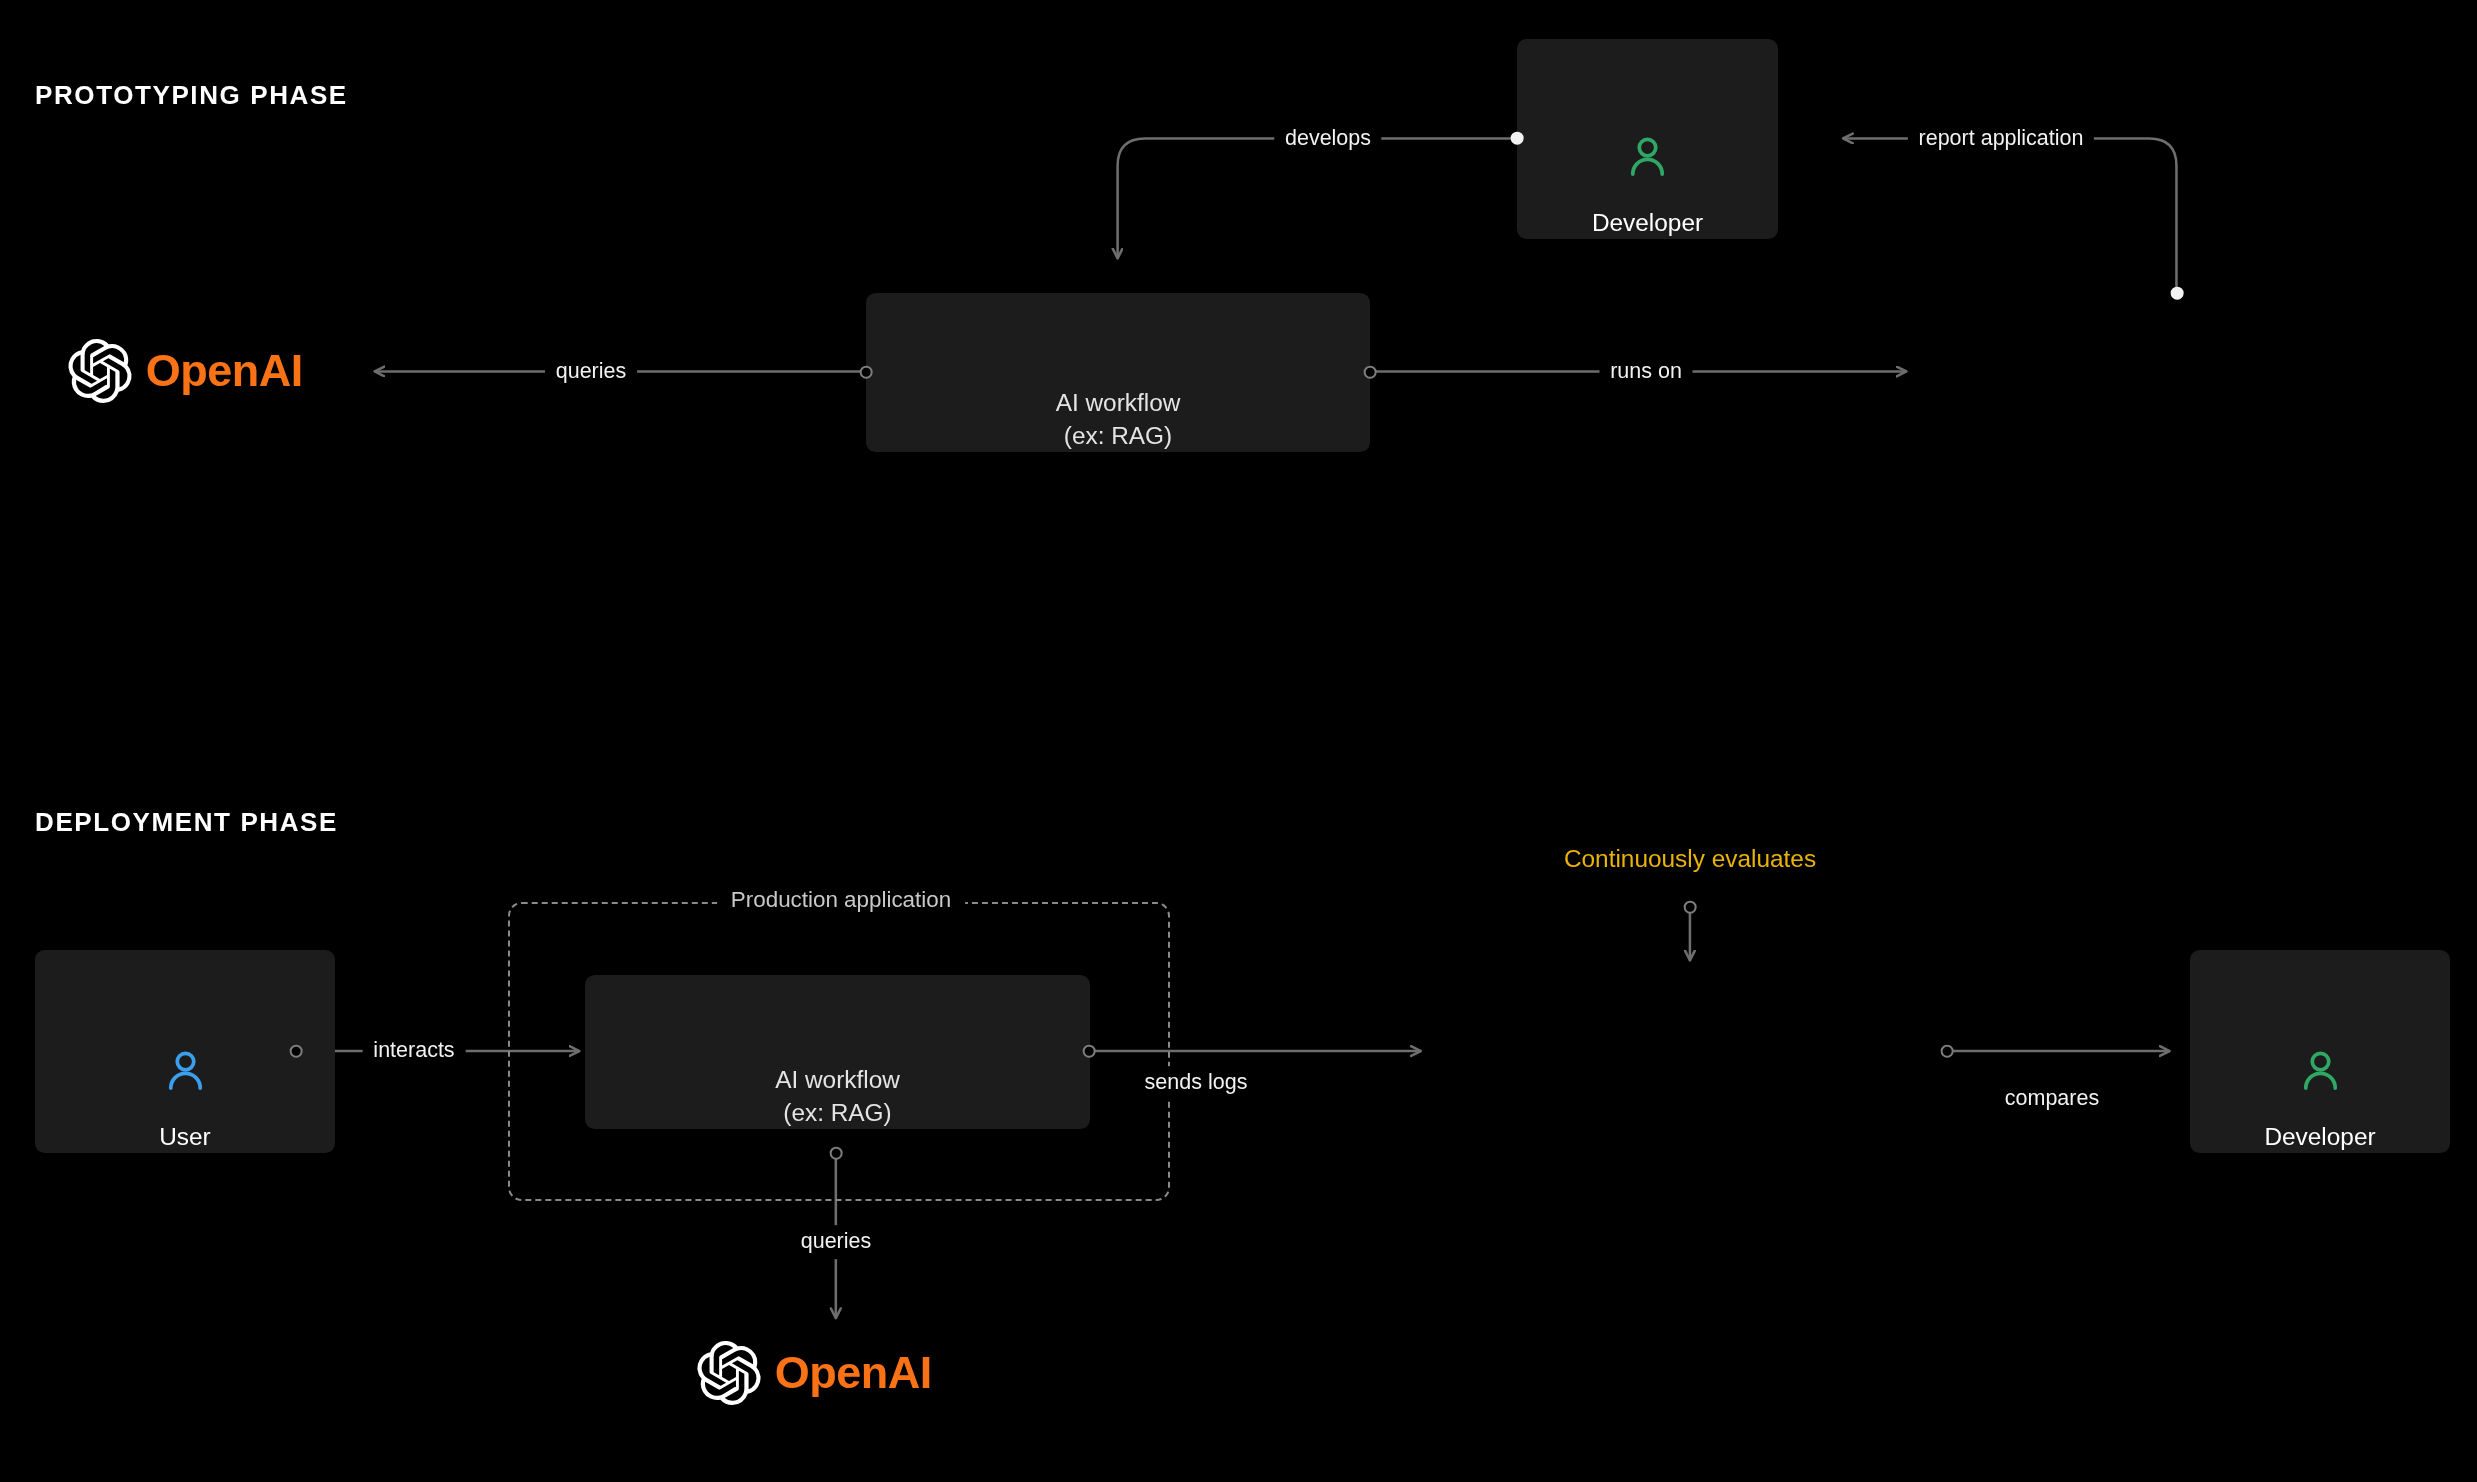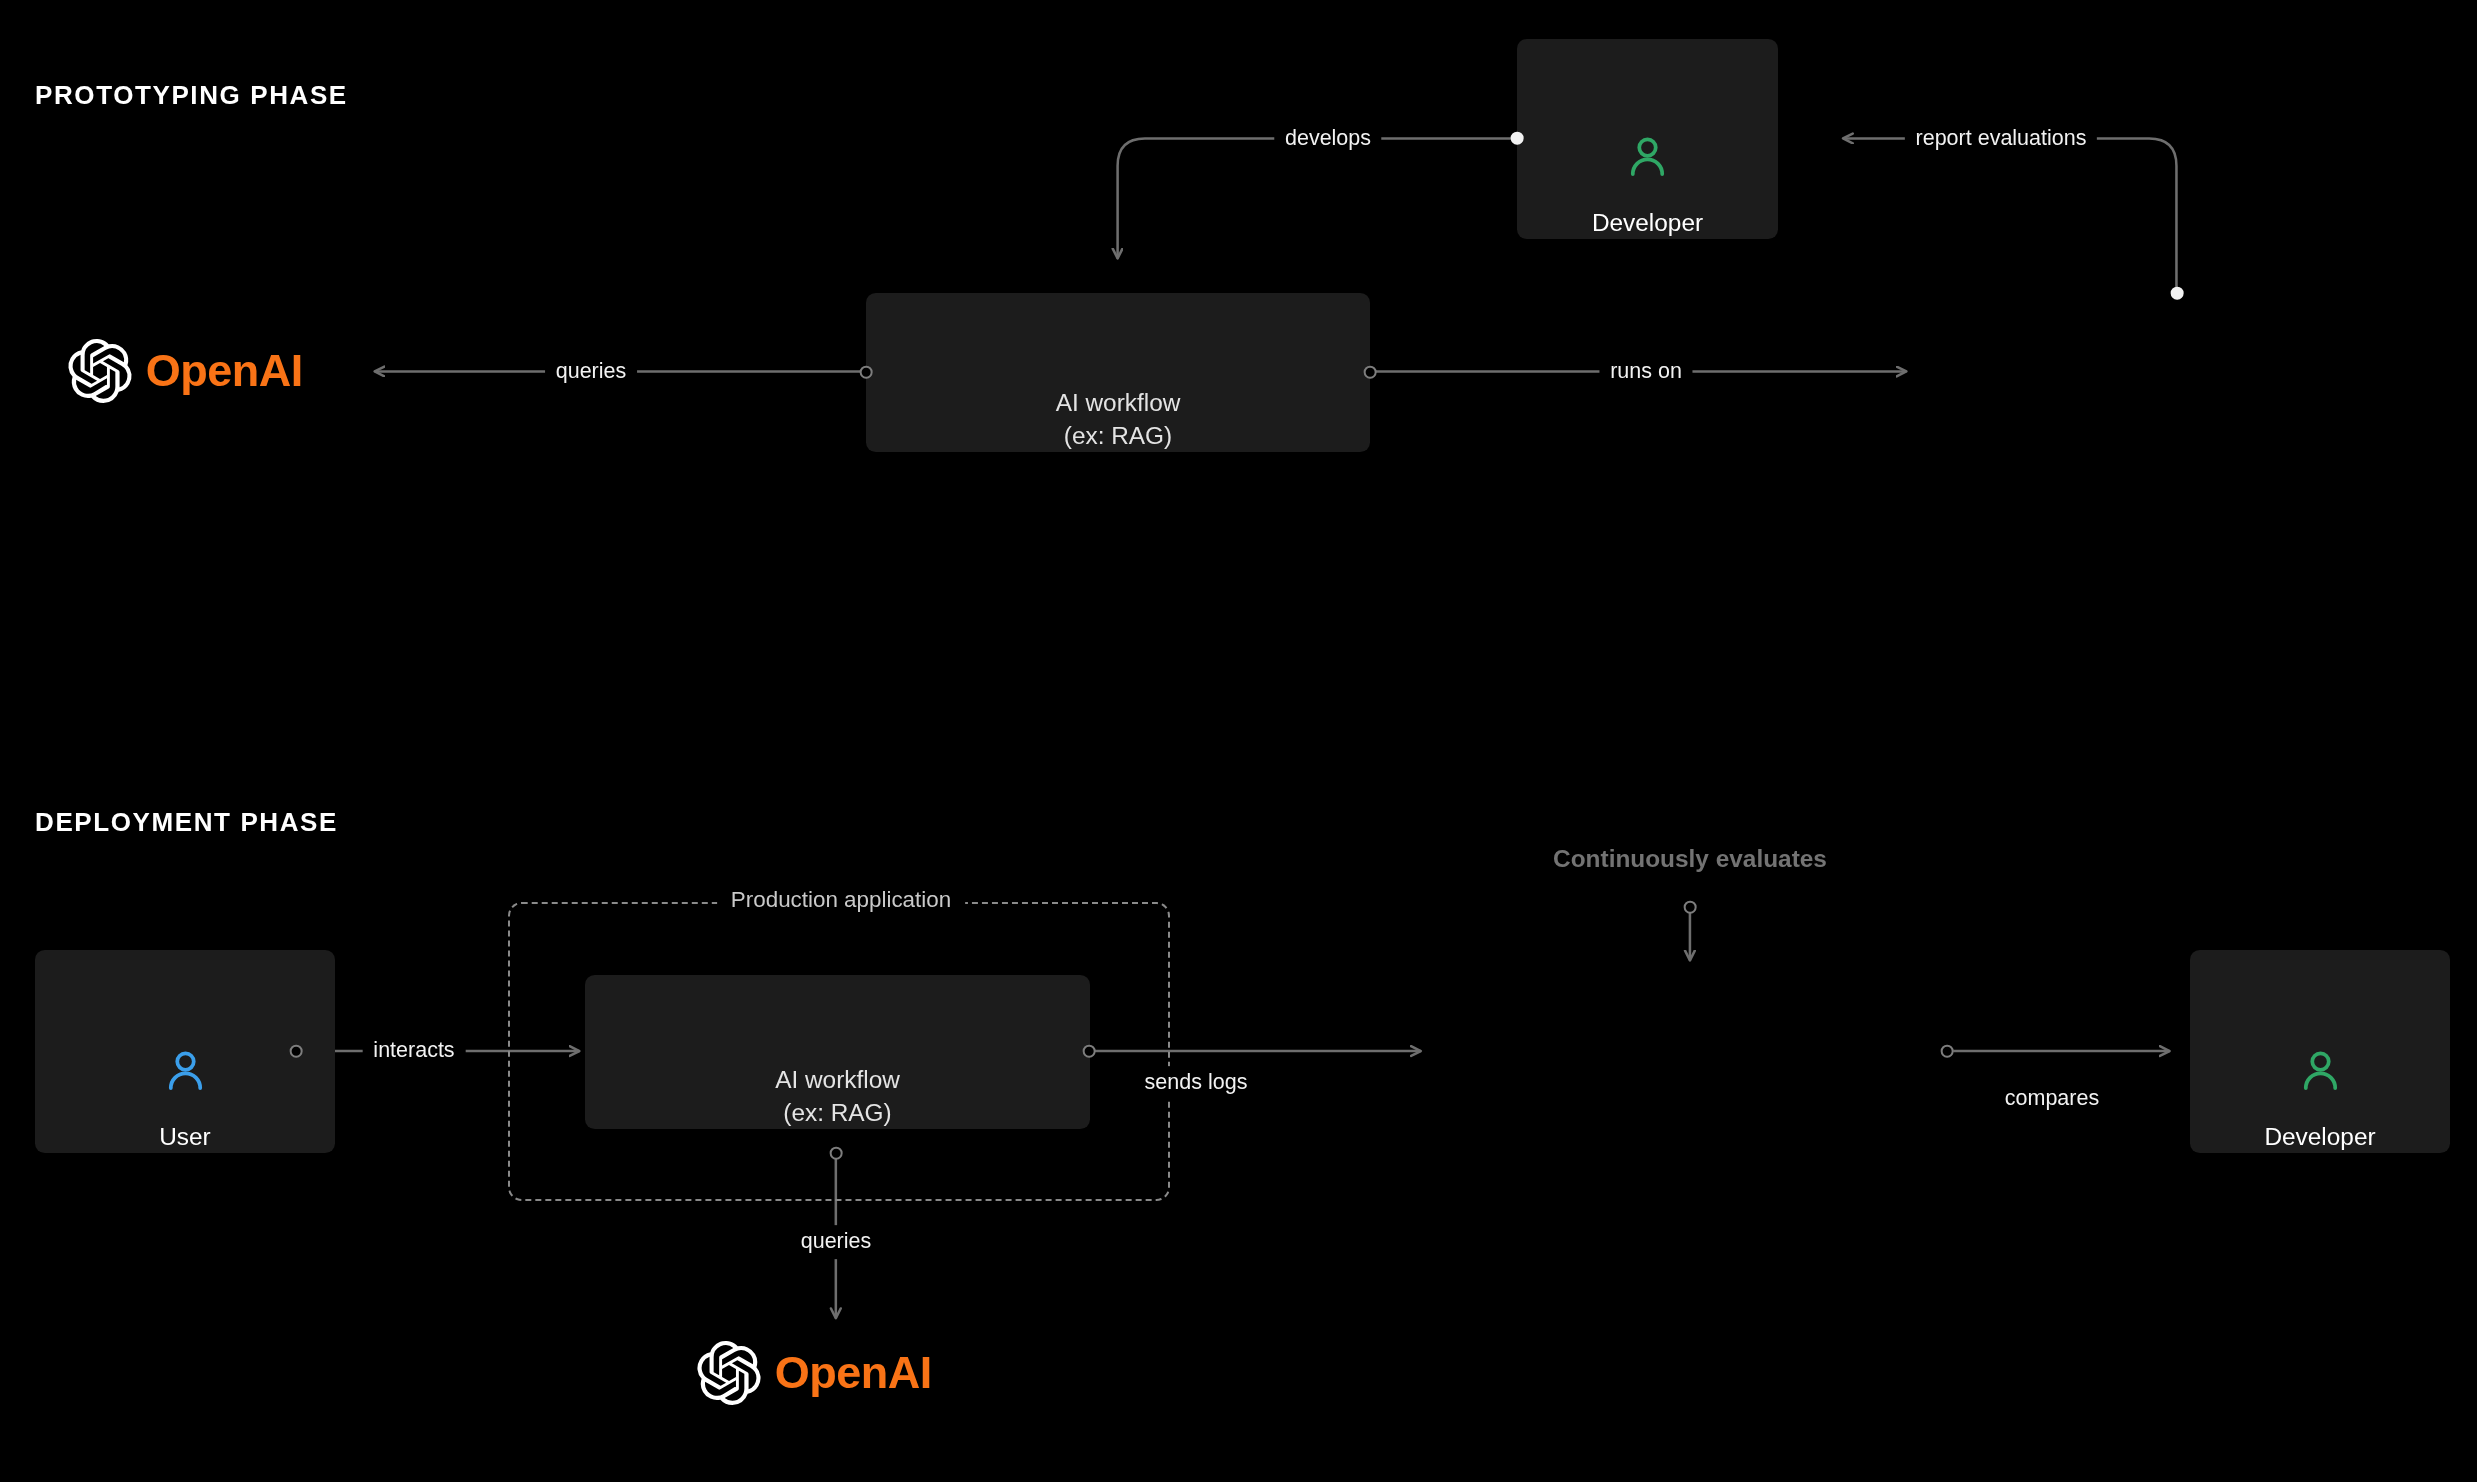--- a/index.html
+++ b/index.html
@@ -79,22 +79,22 @@
     font-size: 21.5px;
     color: #f2f2f2;
     background: #000000;
     padding: 2.9px 10.7px;
     white-space: nowrap;
     transform: translate(-50%, -50%);
     line-height: 1.3;
   }
   .edge-label.strong {
     font-size: 24.4px;
-    font-weight: 700;
-    color: #737373;
+    font-weight: 400;
+    color: #eab308;
     background: transparent;
   }
 
   
   .group-box {
     position: absolute;
     border: 2px dashed #8a8a8a;
     border-radius: 13.7px;
     box-sizing: border-box;
   }
@@ -205,21 +205,21 @@
     </span>
     <div class="node-label bright">Developer</div>
   </div>
   <div class="port filled" style="left:1517px; top:138px;"></div>
 
   <div class="port filled" style="left:2177px; top:293px;"></div>
 
   <div class="edge-label" style="left:591px; top:372px;">queries</div>
   <div class="edge-label" style="left:1646px; top:372px;">runs on</div>
   <div class="edge-label" style="left:1328px; top:139px;">develops</div>
-  <div class="edge-label" style="left:2001px; top:139px;">report evaluations</div>
+  <div class="edge-label" style="left:2001px; top:139px;">report application</div>
 
   <div class="phase-title" id="phase-title-deployment">DEPLOYMENT PHASE</div>
 
   <div class="group-box" style="left:508px; top:902px; width:662px; height:299px;"></div>
   <div class="group-title" style="left:841px; top:900px;">Production application</div>
 
   <div class="node person-node" id="d-user" style="left:35px; top:950px; width:300px; height:203px;">
     <span class="person-icon">
       <svg width="43" height="45" viewBox="0 0 24 25">
         <circle cx="12" cy="6.4" r="4.6" fill="none" stroke="#3B9FEB" stroke-width="2.1"></circle>

